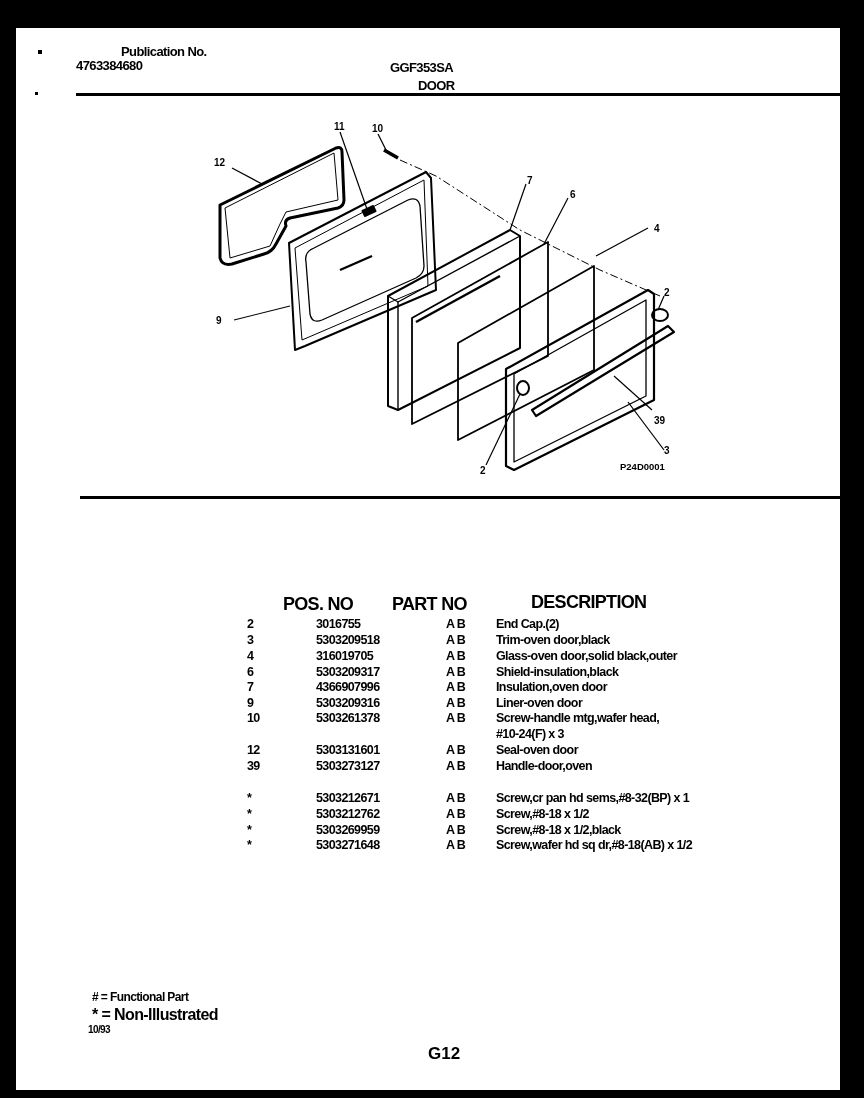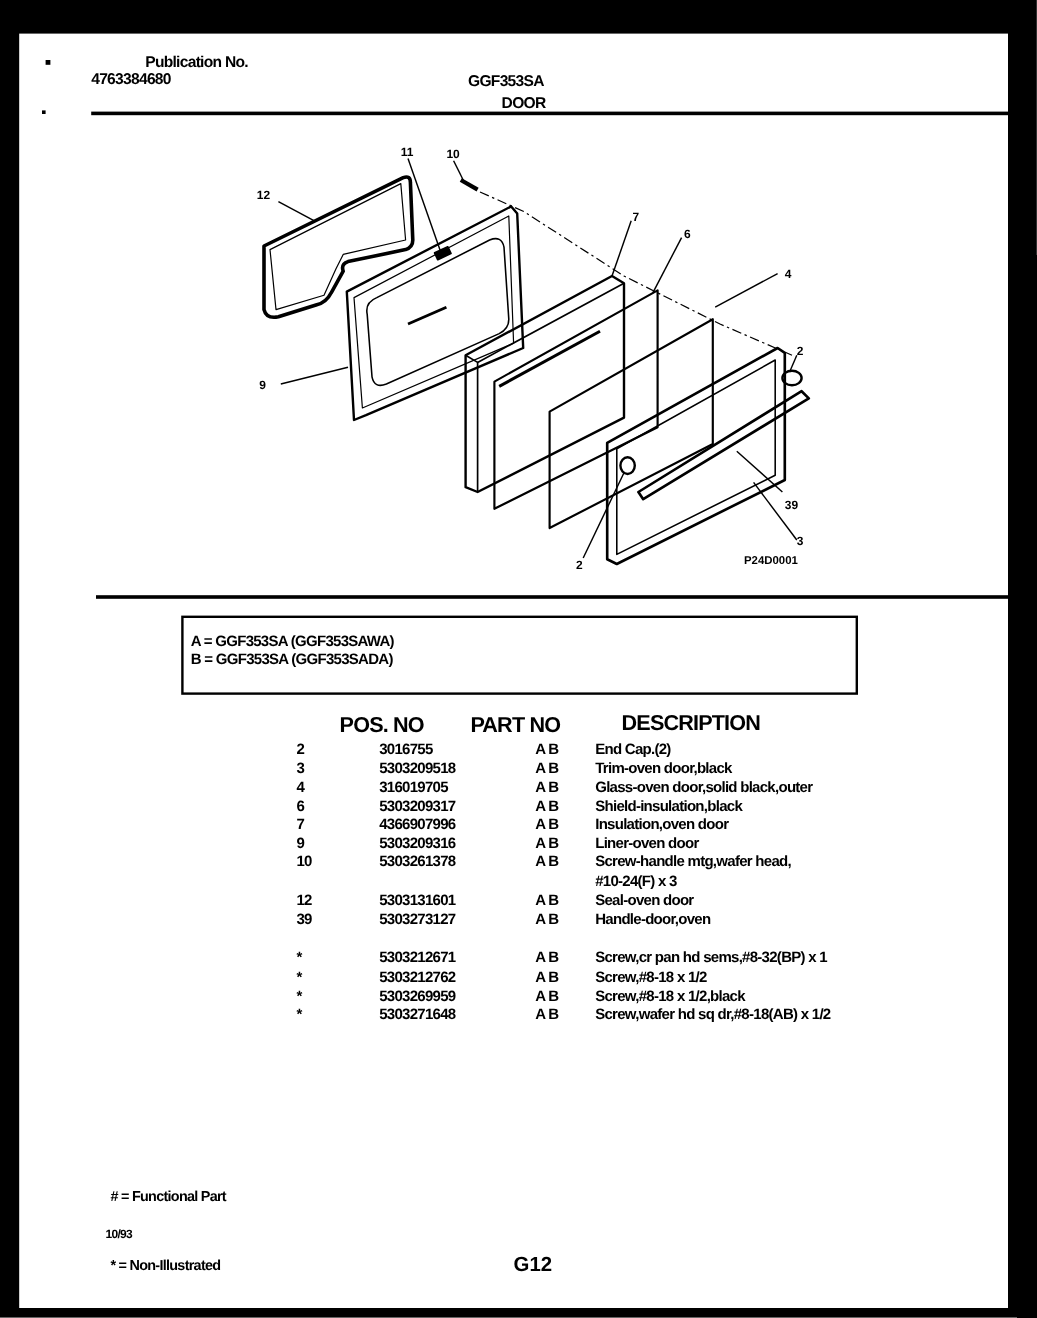--- a/index.html
+++ b/index.html
@@ -88,28 +88,24 @@
     <text x="664" y="296">2</text>
     <text x="216" y="324">9</text>
     <text x="654" y="424">39</text>
     <text x="664" y="454">3</text>
     <text x="480" y="474">2</text>
     <text x="620" y="470" style="font-size:9.5px">P24D0001</text>
   </svg>
 
   <div class="rule" style="left:64px; top:468px; width:760px; height:3px;"></div>
 
-  <div class="models">
-    <div class="line" style="top:12px;">A  =  GGF353SA (GGF353SAWA)</div>
-    <div class="line" style="top:27px;">B  =  GGF353SA (GGF353SADA)</div>
-  </div>
 
   <div class="abs th" style="left:231px; top:566px;">POS. NO</div>
   <div class="abs th" style="left:340px; top:566px;">PART NO</div>
-  <div class="abs th" style="left:466px; top:564px;text-align:center;">DESCRIPTION</div>
+  <div class="abs th" style="left:479px; top:564px;text-align:center;">DESCRIPTION</div>
 
   <div>
     <div class="row" style="top:589px;">
       <span class="pos">2</span>
         <span class="part">3016755</span>
         <span class="ab">A  B</span>
         <span class="desc">End Cap.(2)</span>
     </div>
     <div class="row" style="top:605px;">
       <span class="pos">3</span>
@@ -185,17 +181,17 @@
     </div>
     <div class="row" style="top:810px;">
       <span class="pos">*</span>
         <span class="part">5303271648</span>
         <span class="ab">A  B</span>
         <span class="desc">Screw,wafer hd sq dr,#8-18(AB) x 1/2</span>
     </div>
   </div>
 
   <div class="abs hdr" style="left:76px; top:962px; font-size:12px;"># = Functional Part</div>
-  <div class="abs hdr" style="left:76px; top:978px; font-size:12px;margin-top:41px;">* = Non-Illustrated</div>
+  <div class="abs hdr" style="left:76px; top:978px; font-size:16px;">* = Non-Illustrated</div>
 
   <div class="abs hdr" style="left:72px; top:996px; font-size:10px;">10/93</div>
   <div class="abs" style="left:412px; top:1016px; font-weight:bold; font-size:17px;">G12</div>
 </div>
 
 </body></html>

